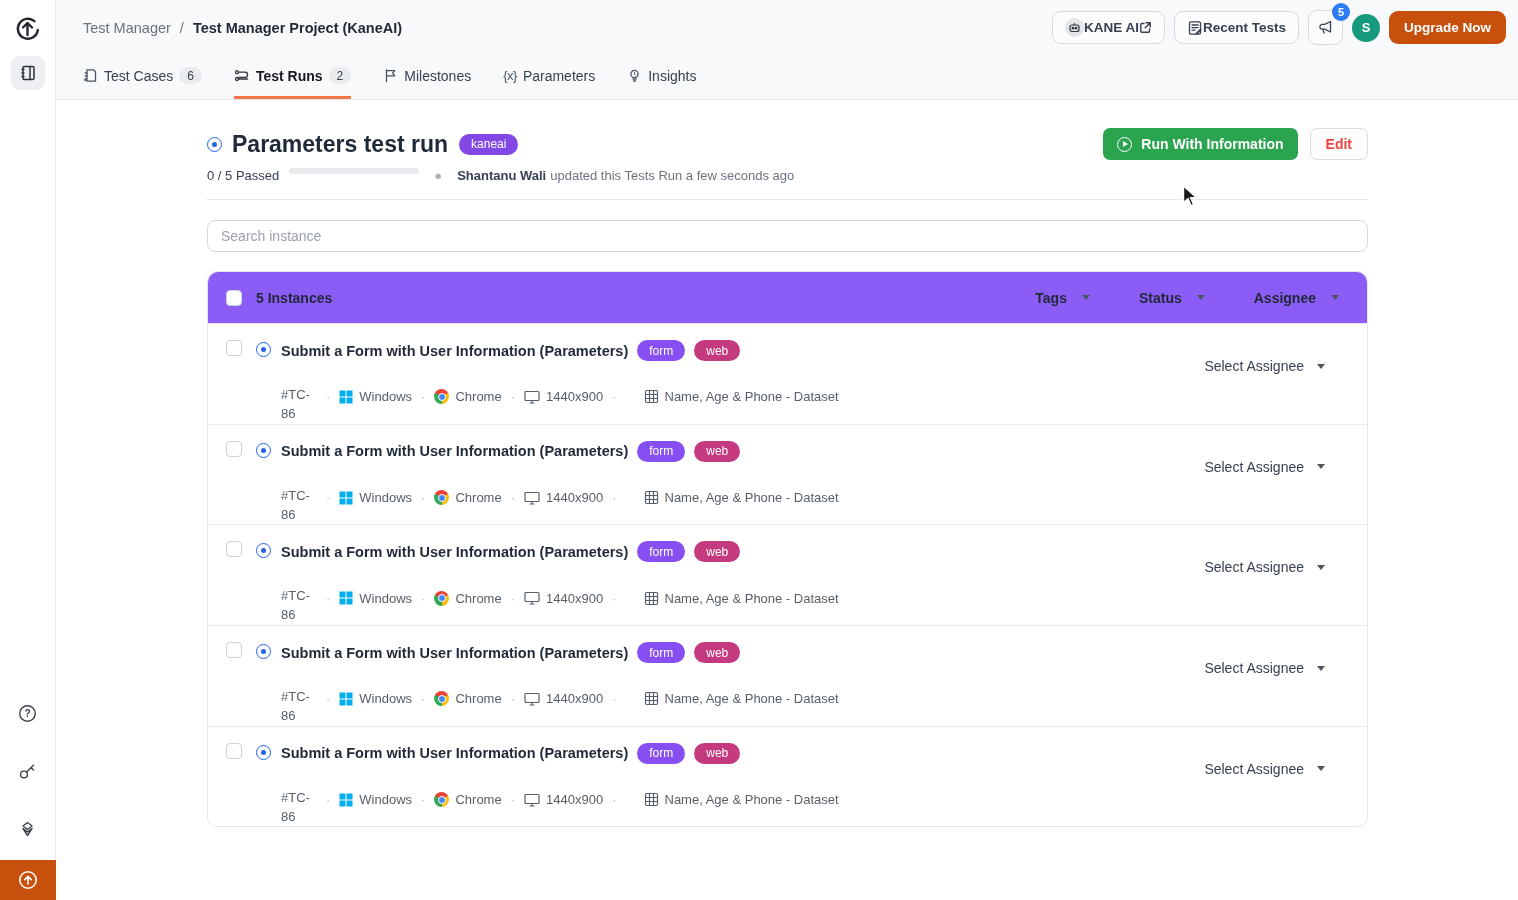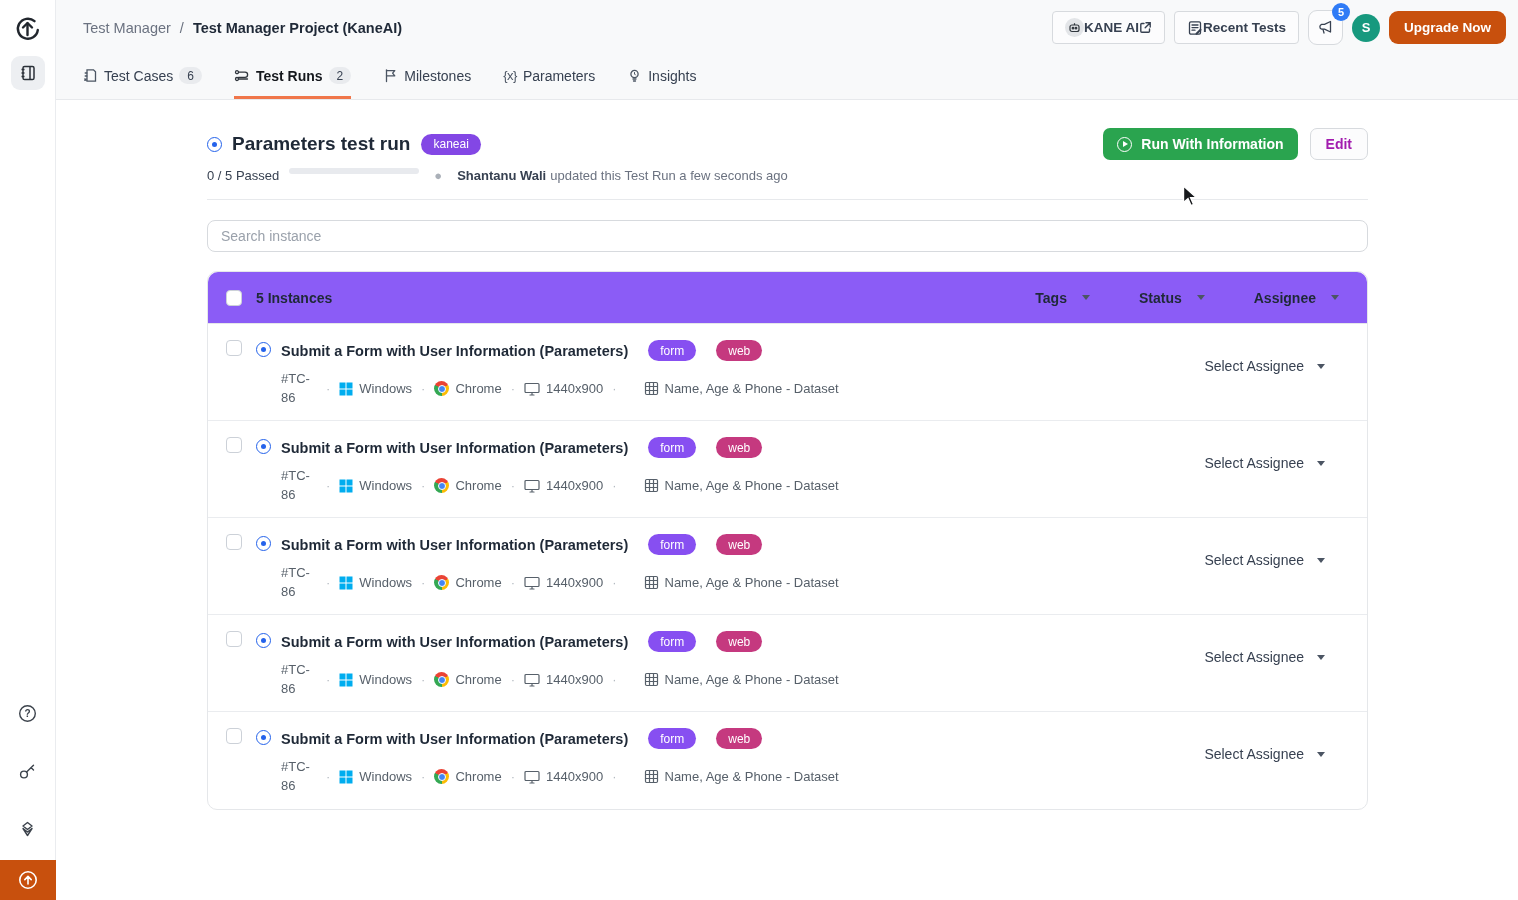--- a/index.html
+++ b/index.html
@@ -21,21 +21,21 @@
   .side-btn.active { background:#edeff2; }
   .side-bottom { position:absolute; bottom:54px; display:flex; flex-direction:column; gap:24px; align-items:center; }
   .side-upgrade { position:absolute; bottom:0; left:0; width:56px; height:40px;
     background:#c8500d; display:flex; align-items:center; justify-content:center; cursor:pointer; }
   
   .right-col { flex:1; display:flex; flex-direction:column; min-width:0; }
   .topbar { height:55px; flex:none; background:#f8f9fa; display:flex; align-items:center; padding:0 12px 0 27px; }
   .breadcrumb { font-size:14.5px; color:#6b7280; display:flex; align-items:center; gap:9px; }
   .breadcrumb .current { color:#1f2937; font-weight:700; }
   .topbar-right { margin-left:auto; display:flex; align-items:center; gap:9px; }
-  .btn-outline { height:33px; border:1px solid #d7dade; border-radius:4px; background:#fcfcfd;
+  .btn-outline { height:33px; border:1px solid #d7dade; border-radius:9px; background:#fcfcfd;
     display:flex; align-items:center; padding:0 12px; font-size:13.5px; font-weight:700; color:#374151; cursor:pointer; }
   .bot-circle { width:19px; height:19px; border-radius:50%; background:#e3e5e8; display:flex; align-items:center; justify-content:center; }
   .icon-btn { width:35px; height:35px; border:1px solid #d7dade; border-radius:9px; background:#fcfcfd;
     position:relative; display:flex; align-items:center; justify-content:center; cursor:pointer; }
   .notif-badge { position:absolute; top:-8px; right:-8px; min-width:18px; height:18px; border-radius:50%;
     background:#2f7bf6; color:#fff; font-size:11px; font-weight:700; display:flex; align-items:center; justify-content:center; }
   .avatar { width:28px; height:28px; border-radius:50%; background:#17997e; color:#fff;
     font-size:13px; font-weight:700; display:flex; align-items:center; justify-content:center; cursor:pointer; }
   .btn-upgrade { height:33px; background:#c8500d; border-radius:9px; color:#fff; font-size:13.5px;
     font-weight:700; display:flex; align-items:center; padding:0 15px; cursor:pointer; }
@@ -47,31 +47,31 @@
   .tab.active { font-weight:700; color:#15181d; border-bottom-color:#f0764a; }
   .tab-count { background:#e9ebee; border-radius:10px; padding:1.5px 8px; font-size:12px; color:#374151; font-weight:400; }
   .tab .ticon { color:#4b5563; display:flex; align-items:center; }
   .paren-icon { font-size:13px; color:#4b5563; letter-spacing:-0.5px; }
   
   .content { flex:1; background:#fff; padding:28px 150px 0 151px; position:relative; }
   .title-row { display:flex; align-items:center; height:32px; }
   .target-icon { width:15px; height:15px; border:1.6px solid #2563eb; border-radius:50%; position:relative; flex:none; }
   .target-icon::after { content:""; position:absolute; left:50%; top:50%; width:5px; height:5px;
     margin:-2.5px 0 0 -2.5px; background:#2563eb; border-radius:50%; }
-  .page-title { font-size:19px; font-weight:700; color:#1f2937; margin-left:10px; }
+  .page-title { font-size:23px; font-weight:700; color:#1f2937; margin-left:10px; }
   .pill { color:#fff; font-size:12px; font-weight:400; padding:3.5px 12px; border-radius:12px; }
   .kaneai-badge { background:#8347e5; margin-left:11px; }
   .title-actions { margin-left:auto; display:flex; gap:12px; }
   .btn-run { background:#2aa44f; color:#fff; height:32px; border-radius:7px; display:flex;
     align-items:center; gap:9px; padding:0 14px; font-size:14px; font-weight:700; cursor:pointer; }
   .play-icon { width:15px; height:15px; border:1.6px solid #fff; border-radius:50%; position:relative; }
   .play-icon::after { content:""; position:absolute; left:4.5px; top:3px; border-left:5px solid #fff;
     border-top:3.5px solid transparent; border-bottom:3.5px solid transparent; }
   .btn-edit { height:32px; border:1px solid #d7dade; background:#fcfcfd; border-radius:7px;
-    padding:0 15px; font-size:14px; font-weight:600; color:#a21caf; display:flex; align-items:center; cursor:pointer; }
+    padding:0 15px; font-size:14px; font-weight:600; color:#ef4444; display:flex; align-items:center; cursor:pointer; }
   .progress-row { display:flex; margin-top:8px; font-size:13px; color:#374151; height:14px; }
   .progress-bar { width:130px; height:6px; border-radius:3px; background:#e8eaee; margin-left:10px; overflow:hidden; }
   .progress-fill { height:100%; background:#2aa44f; width:0; }
   .sep-dot { color:#aab0b8; margin:0 15px; font-size:13px; }
   .updated-by { font-weight:700; color:#374151; }
   .updated-suffix { color:#6b7280; margin-left:4px; }
   .divider { height:1px; background:#e7e9ec; margin-top:17px; }
   .search-input { display:block; width:100%; height:32px; margin-top:20px; border:1px solid #d7dade;
     border-radius:8px; padding:0 13px; font-size:14px; color:#737373; background:#fff; outline:none;
     font-family:"Liberation Sans", sans-serif; }
@@ -84,24 +84,24 @@
   .instances-label { font-size:14px; font-weight:700; color:#1f2937; margin-left:14px; }
   .header-cols { margin-left:auto; display:flex; gap:49px; }
   .header-col { display:flex; align-items:center; gap:15px; font-size:14px; font-weight:700; color:#1f2937; cursor:pointer; }
   .chev { width:0; height:0; border-left:4.5px solid transparent; border-right:4.5px solid transparent;
     border-top:5.5px solid #4b5563; display:inline-block; }
   .trow { min-height:97px; border-bottom:1px solid #eaecef; display:flex; align-items:flex-start;
     padding:16px 28px 0 18px; position:relative; }
   .trow:last-child { border-bottom:none; }
   .trow .target-icon { margin-left:14px; margin-top:2px; }
   .trow-body { margin-left:10px; flex:1; min-width:0; }
-  .trow-title-line { display:flex; align-items:center; gap:20px; }
+  .trow-title-line { display:flex; align-items:center; gap:9px; }
   .trow-title { font-size:14.5px; font-weight:700; color:#1f2937; cursor:pointer; }
   .trow-meta { display:flex; align-items:center; margin-top:9px; font-size:13px; color:#57606a; }
-  .tc-id { width:36px; line-height:1.45; flex:none; }
+  .tc-id { width:36px; line-height:1.45; flex:none;margin-top:16px; }
   .meta-dot { color:#b4bac1; margin:0 9px; }
   .meta-item { display:flex; align-items:center; gap:6px; white-space:nowrap; }
   .chrome-icon { width:15px; height:15px; border-radius:50%; position:relative; flex:none;
     background:conic-gradient(from -60deg, #ea4335 0deg 120deg, #fbbc05 120deg 240deg, #34a853 240deg 360deg); }
   .chrome-icon::after { content:""; position:absolute; left:50%; top:50%; width:6px; height:6px;
     margin:-4px 0 0 -4px; background:#4285f4; border:1.2px solid #fff; border-radius:50%; }
   .assignee { position:absolute; right:42px; top:34px; display:flex; align-items:center; gap:13px;
     font-size:14px; color:#374151; cursor:pointer; }
   
   .mouse-cursor { position:absolute; left:1182px; top:185px; z-index:50; pointer-events:none; }
@@ -261,21 +261,21 @@
       </div>
     </div>
 
     <div class="progress-row">
       <span>0 / 5 Passed</span>
       <span class="progress-bar">
         <span class="progress-fill" style="width: 0%;"></span>
       </span>
       <span class="sep-dot">●</span>
       <span>
-        <span class="updated-by">Shantanu Wali</span><span class="updated-suffix">updated this Test Run a few seconds ago</span>
+        <span class="updated-by">Shantanu Wali</span><span class="updated-suffix">updated this Tests Run a few seconds ago</span>
       </span>
     </div>
 
     <div class="divider"></div>
 
     <input class="search-input" type="text" placeholder="Search instance" style="">
 
     <div class="table">
       <div class="table-header">
         <span class="checkbox"></span>

